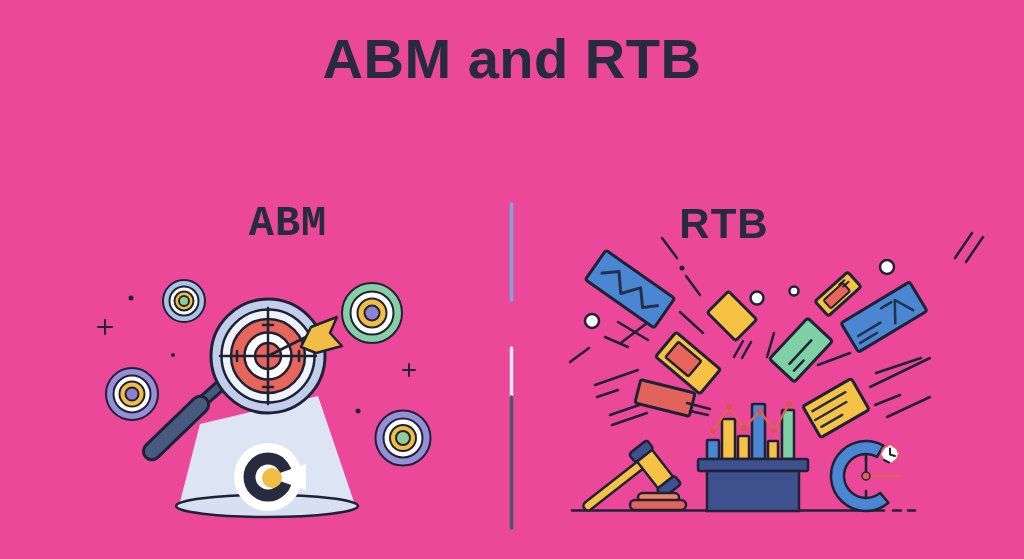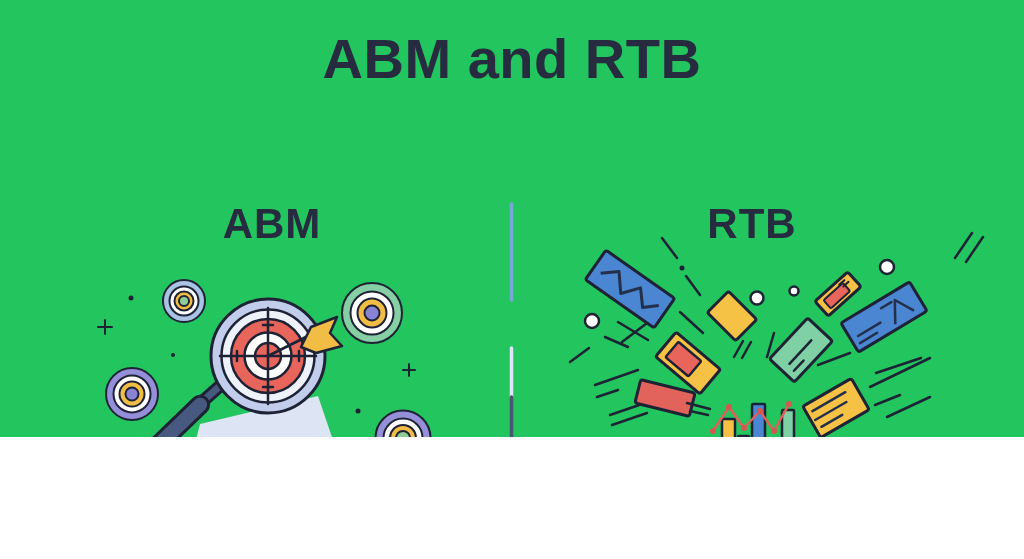--- a/index.html
+++ b/index.html
@@ -1,29 +1,29 @@
 <!DOCTYPE html>
 <html><head>
 <meta charset="utf-8">
 <style>
   html,body{margin:0;padding:0;background:#ffffff;}
   .stage{
-    position:relative;width:1024px;height:437px;background:#22c55e;overflow:hidden;
+    position:relative;width:1024px;height:559px;background:#ec4899;overflow:hidden;
     font-family:"Liberation Sans","DejaVu Sans",sans-serif;
   }
   .main-title{
     position:absolute;top:28px;left:0;right:0;text-align:center;
     font-size:56px;line-height:62px;font-weight:800;color:#262b3f;letter-spacing:.5px;
   }
   .section-label{
     position:absolute;top:201px;width:240px;text-align:center;
     font-size:42px;line-height:46px;font-weight:800;color:#262b3f;letter-spacing:1px;
   }
-  .section-label.abm{left:152px;}
-  .section-label.rtb{left:632px;}
+  .section-label.abm{left:168px;font-family:Liberation Mono, monospace;}
+  .section-label.rtb{left:604px;}
   svg.canvas{position:absolute;left:0;top:0;}
 </style>
 </head>
 <body>
 
 <div class="stage">
 
   <div class="main-title">
     <div>ABM and RTB</div>
   </div>

